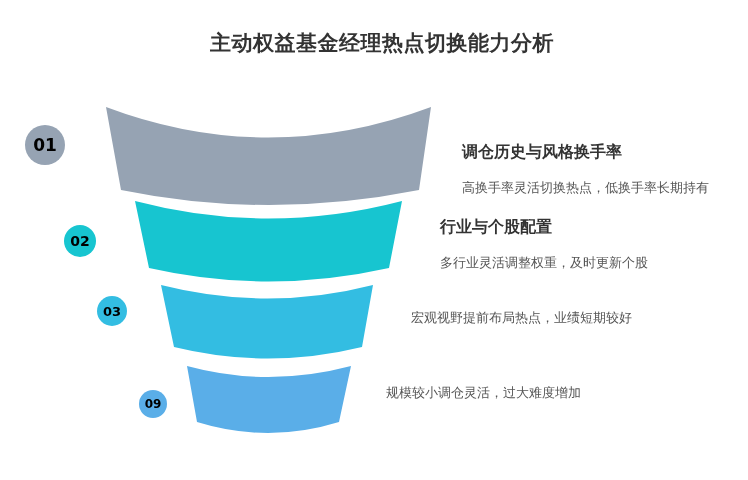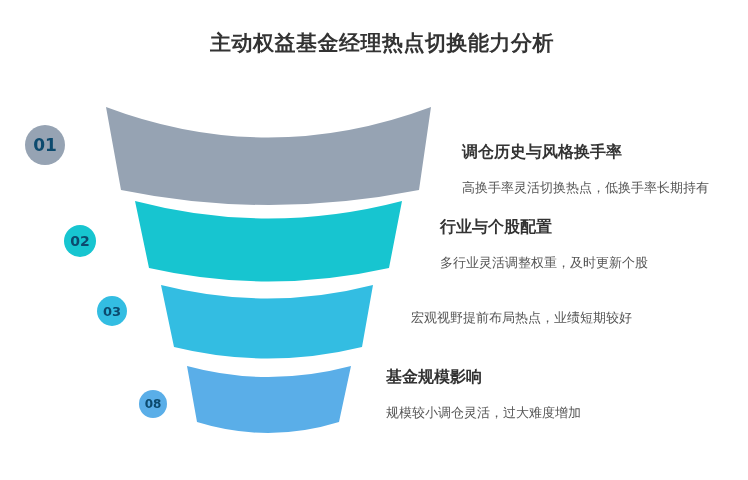--- a/index.html
+++ b/index.html
@@ -1,21 +1,21 @@
 <!DOCTYPE html>
 <html><head>
   <meta charset="utf-8">
   <style>
     html, body { margin: 0; padding: 0; background: #ffffff; }
     body { width: 748px; height: 480px; position: relative; overflow: hidden;
            font-family: "DejaVu Sans", "Liberation Sans", sans-serif; }
     .title { position: absolute; left: 0; width: 748px; top: 29px; text-align: center;
              font-size: 21px; font-weight: bold; color: #333333; letter-spacing: 0.5px; padding-left: 8px; }
     svg.funnel { position: absolute; left: 0; top: 0; }
-    .badge { position: absolute; border-radius: 50%; color: #0c4a6e; font-weight: bold;
+    .badge { position: absolute; border-radius: 50%; color: #000000; font-weight: bold;
              display: flex; align-items: center; justify-content: center;
              font-family: "DejaVu Sans", sans-serif; }
     .label { position: absolute; white-space: nowrap; }
     .label .head { font-size: 16px; font-weight: bold; color: #333333; line-height: 20px; }
     .label .desc { font-size: 13px; color: #555555; line-height: 16px; margin-top: 18px; }
   </style>
 </head>
 <body>
 
 <div class="title">主动权益基金经理热点切换能力分析</div>
@@ -34,30 +34,29 @@
 <div class="badge" style="left:25px; top:125px; width:40px; height:40px; background:#96A3B3; font-size:17px;">
   <span>01</span>
 </div>
 <div class="badge" style="left:64px; top:225px; width:32px; height:32px; background:#17C5D0; font-size:14px;">
   <span>02</span>
 </div>
 <div class="badge" style="left:97px; top:296px; width:30px; height:30px; background:#33BDE2; font-size:13px;">
   <span>03</span>
 </div>
 <div class="badge" style="left:139px; top:390px; width:28px; height:28px; background:#5AAEE8; font-size:12px;">
-  <span>08</span>
+  <span>09</span>
 </div>
 
 <div class="label" style="left:462px; top:142px;">
   <div class="head">调仓历史与风格换手率</div>
   <div class="desc">高换手率灵活切换热点，低换手率长期持有</div>
 </div>
 <div class="label" style="left:440px; top:217px;">
   <div class="head">行业与个股配置</div>
   <div class="desc">多行业灵活调整权重，及时更新个股</div>
 </div>
 <div class="label" style="left:411px; top:292px;">
   <div class="desc">宏观视野提前布局热点，业绩短期较好</div>
 </div>
 <div class="label" style="left:386px; top:367px;">
-  <div class="head">基金规模影响</div>
   <div class="desc">规模较小调仓灵活，过大难度增加</div>
 </div>
 
 </body></html>

